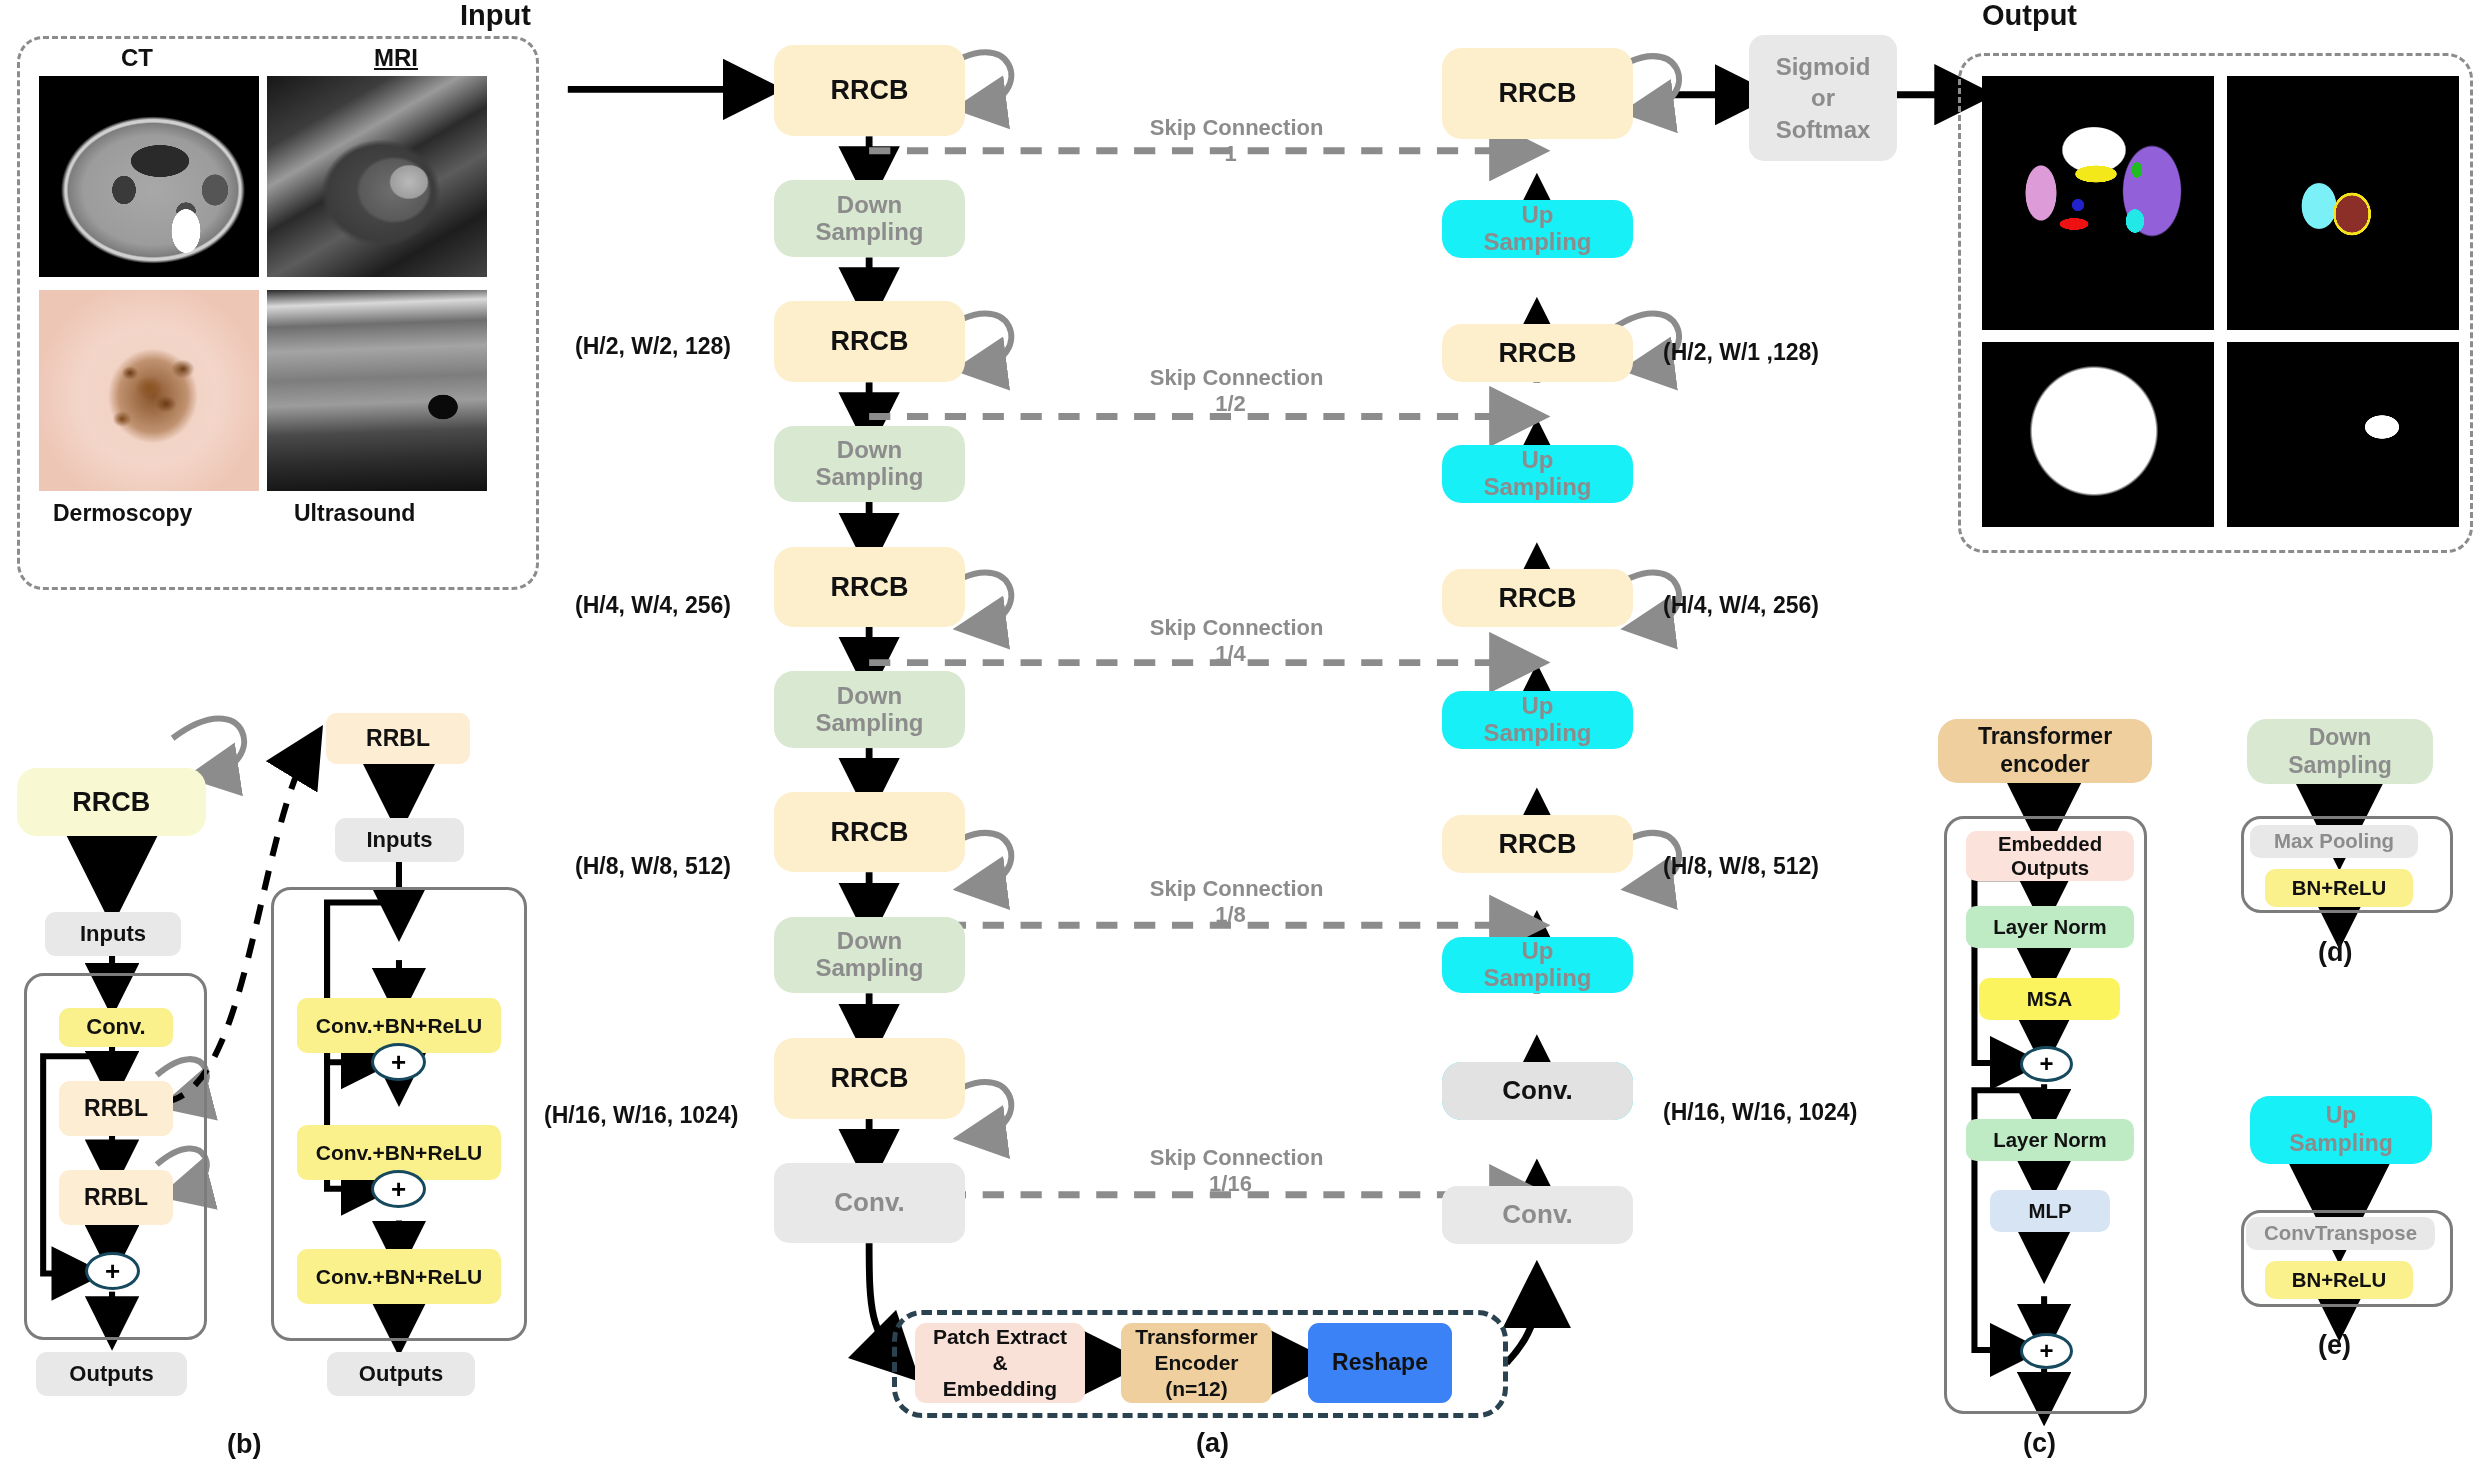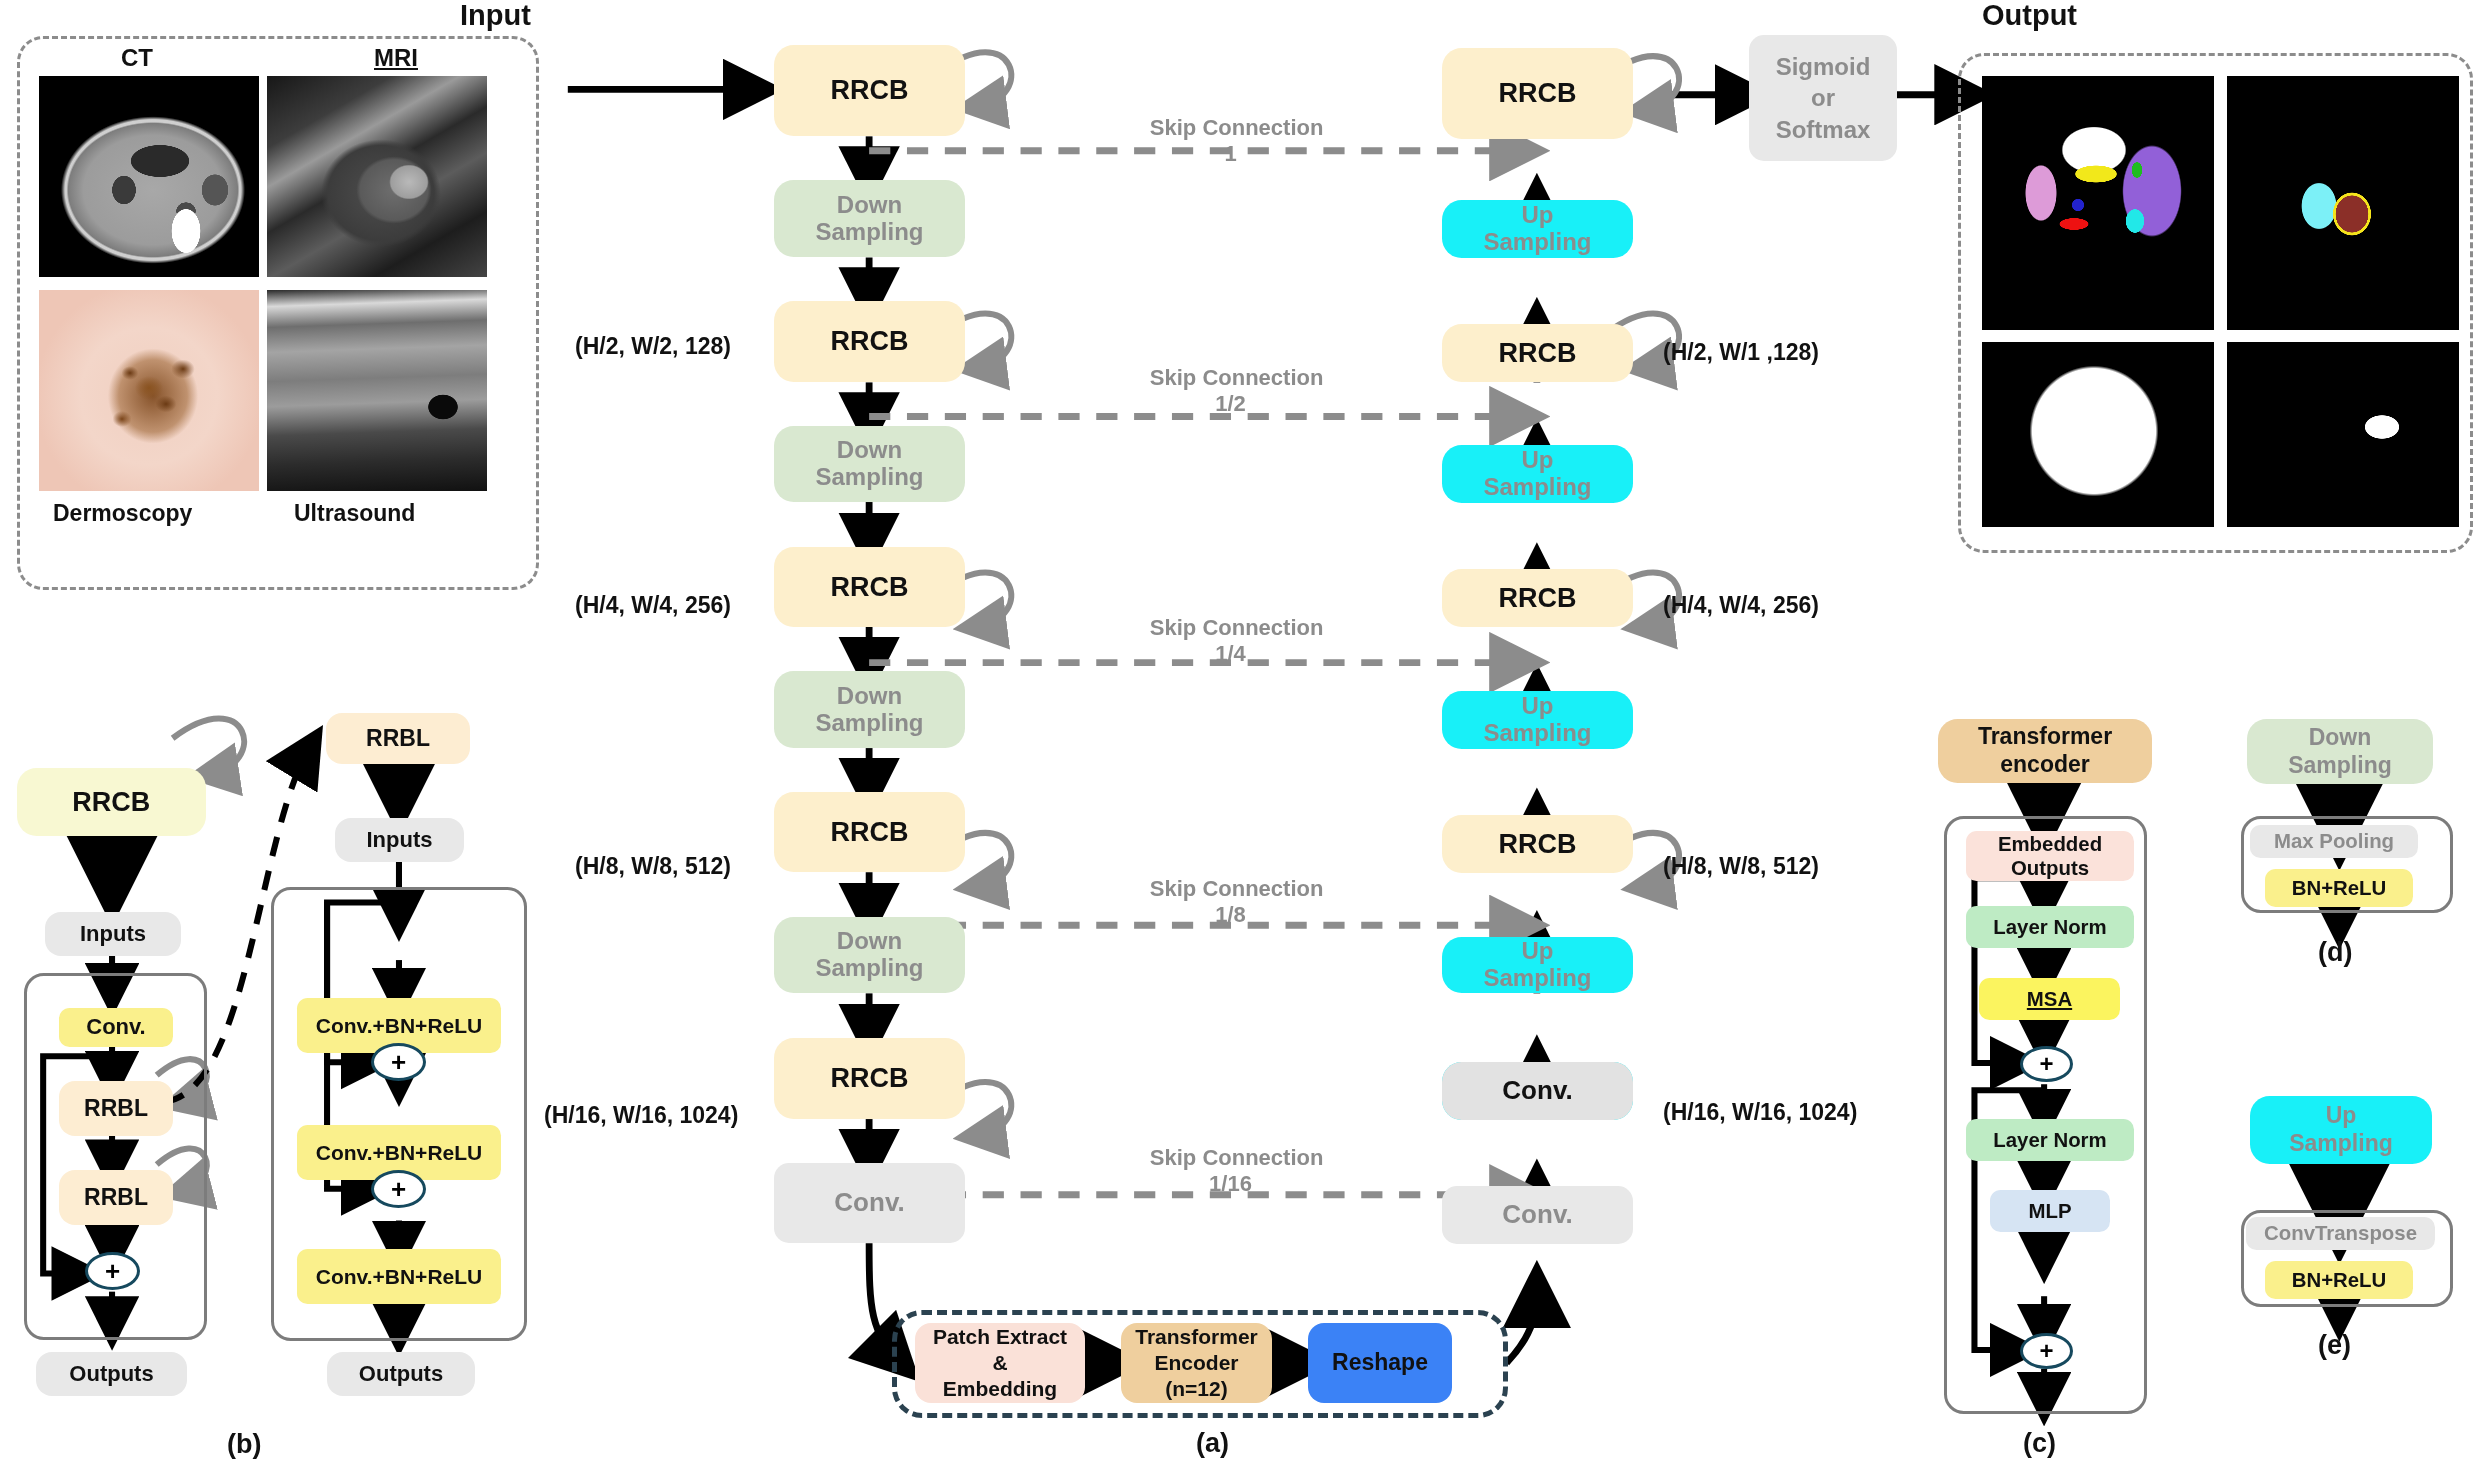--- a/index.html
+++ b/index.html
@@ -13,39 +13,39 @@
 
   
   .blk {
     position:absolute;
     display:flex; align-items:center; justify-content:center;
     text-align:center; line-height:1.12;
     border-radius:19.7px;
     font-weight:bold;
     white-space:pre-line;
   }
-  .blk.sm { border-radius:16px; }
+  .blk.sm { border-radius:11px; }
   .blk.xs { border-radius:10.6px; }
 
   
   .c-rrcb    { background:#FDEFCC; color:#111111; }
   .c-rrcbTop { background:#F8F8D2; color:#111111; }
   .c-rrbl    { background:#FDEDD2; color:#111111; }
   .c-down    { background:#D9E8D0; color:#8C8C8C; }
   .c-up      { background:#18F0F8; color:#8C8C8C; }
   .c-grey    { background:#E8E8E8; color:#8C8C8C;border-radius:15px; }
   .c-greyD   { background:#E2E2E2; color:#111111; }
   .c-greyLt  { background:#3b82f6; color:#111111; }
   .c-yellow  { background:#FAF08C; color:#111111; }
   .c-tan     { background:#EFCF9E; color:#111111; }
   .c-pink    { background:#FAE1D8; color:#111111; }
   .c-pinkLt  { background:#FBE2DA; color:#111111; }
   .c-green   { background:#BEEBC4; color:#111111; }
   .c-blue    { background:#D6E4F3; color:#111111; }
-  .c-yel2    { background:#FBF45F; color:#111111;text-decoration:underline; }
+  .c-yel2    { background:#FBF45F; color:#111111; }
 
   
   .dashbox {
     position:absolute; border:3px dashed #8C8C8C; border-radius:26px; background:transparent;
   }
   .dashbox.dark { border:5.3px dashed #2B4250; border-radius:30px; }
 
   
   .solidbox {
     position:absolute; border:3px solid #7C7C7C; border-radius:19.7px; background:transparent;

